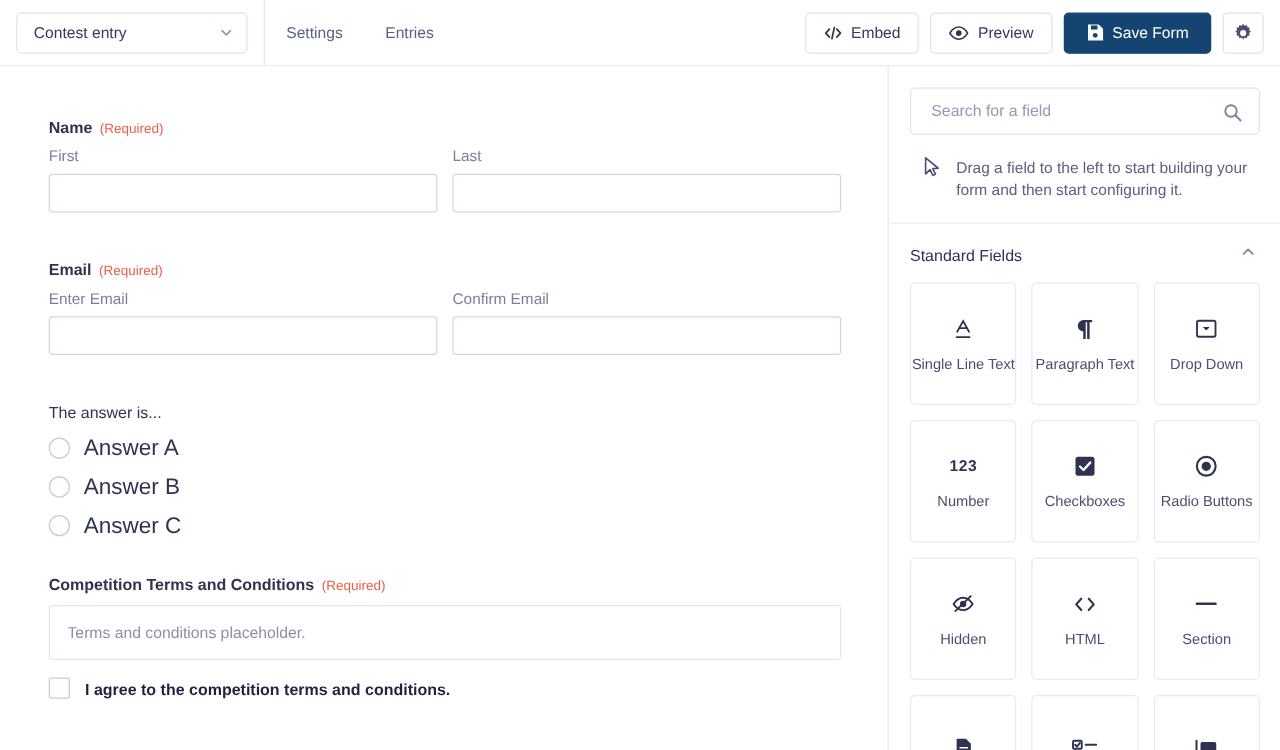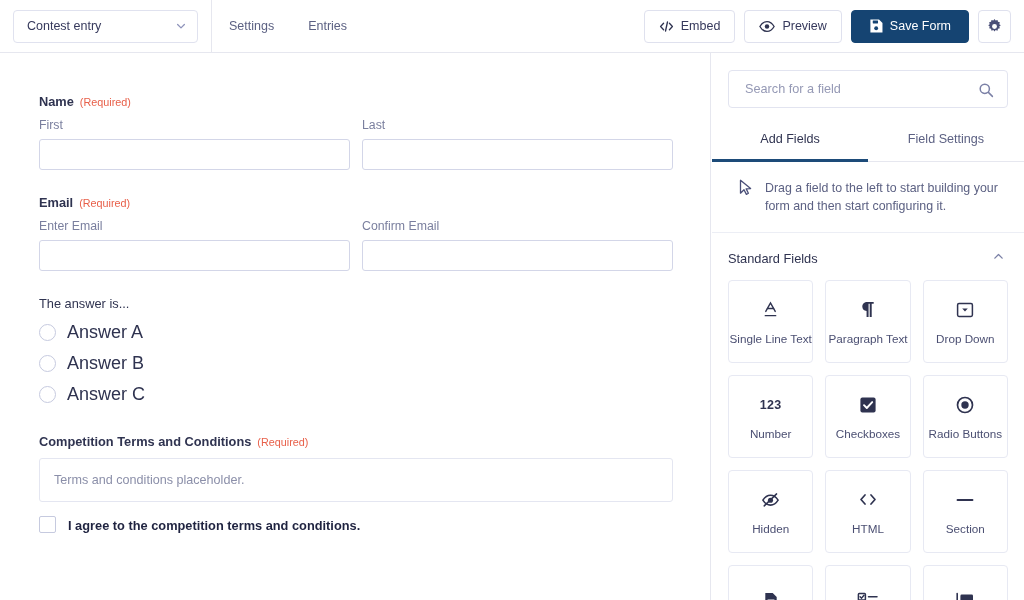--- a/index.html
+++ b/index.html
@@ -92,21 +92,21 @@
   .canvas {
     position: absolute;
     top: 53px; left: 0;
     width: 711px; height: 547px;
     background: #ffffff;
     border-right: 1px solid #e6e7ef;
     overflow: hidden;
   }
   .canvas-inner { padding: 41px 37px 0 39px; }
 
-  .field-block { margin-bottom: 25px; }
+  .field-block { margin-bottom: 38px; }
   .field-title {
     font-size: 12.8px;
     font-weight: bold;
     color: #2f3350;
     margin-bottom: 9px;
     display: flex; align-items: baseline; gap: 6px;
   }
   .req {
     font-size: 10.8px;
     font-weight: normal;
@@ -250,21 +250,21 @@
     color: #2f3350;
   }
 
   .grid {
     display: grid;
     grid-template-columns: repeat(3, 1fr);
     gap: 12px;
     padding: 0 16px;
   }
   .card {
-    height: 83px;
+    height: 98px;
     border: 1px solid #e7e9f3;
     border-radius: 4px;
     background: #fff;
     display: flex; flex-direction: column;
     align-items: center; justify-content: center;
     gap: 11px;
     cursor: grab;
   }
   .card .c-label {
     font-size: 11.7px;
@@ -424,24 +424,20 @@
       <input type="text" placeholder="Search for a field" style="">
       <span class="search-ic">
         <svg width="16" height="16" viewBox="0 0 16 16" fill="none" stroke="#7b80a6" stroke-width="1.5" stroke-linecap="round">
           <circle cx="6.8" cy="6.8" r="4.6"></circle>
             <path d="M10.4 10.4 L14.4 14.4"></path>
         </svg>
       </span>
     </div>
   </div>
 
-  <div class="tabs">
-    <div class="tab active">Add Fields</div>
-    <div class="tab">Field Settings</div>
-  </div>
 
   <div class="hint">
     <span>
       <svg width="15" height="17" viewBox="0 0 15 17" fill="none" stroke="#4a4f78" stroke-width="1.3" stroke-linejoin="round">
         <path d="M2.5 1.3 L2.5 14.2 L6.0 10.7 L8.4 15.4 L10.4 14.3 L8.2 9.9 L12.6 9.6 Z" fill="#ffffff"></path>
       </svg>
     </span>
     <span class="hint-txt">Drag a field to the left to start building your form and then start configuring it.</span>
   </div>
 

